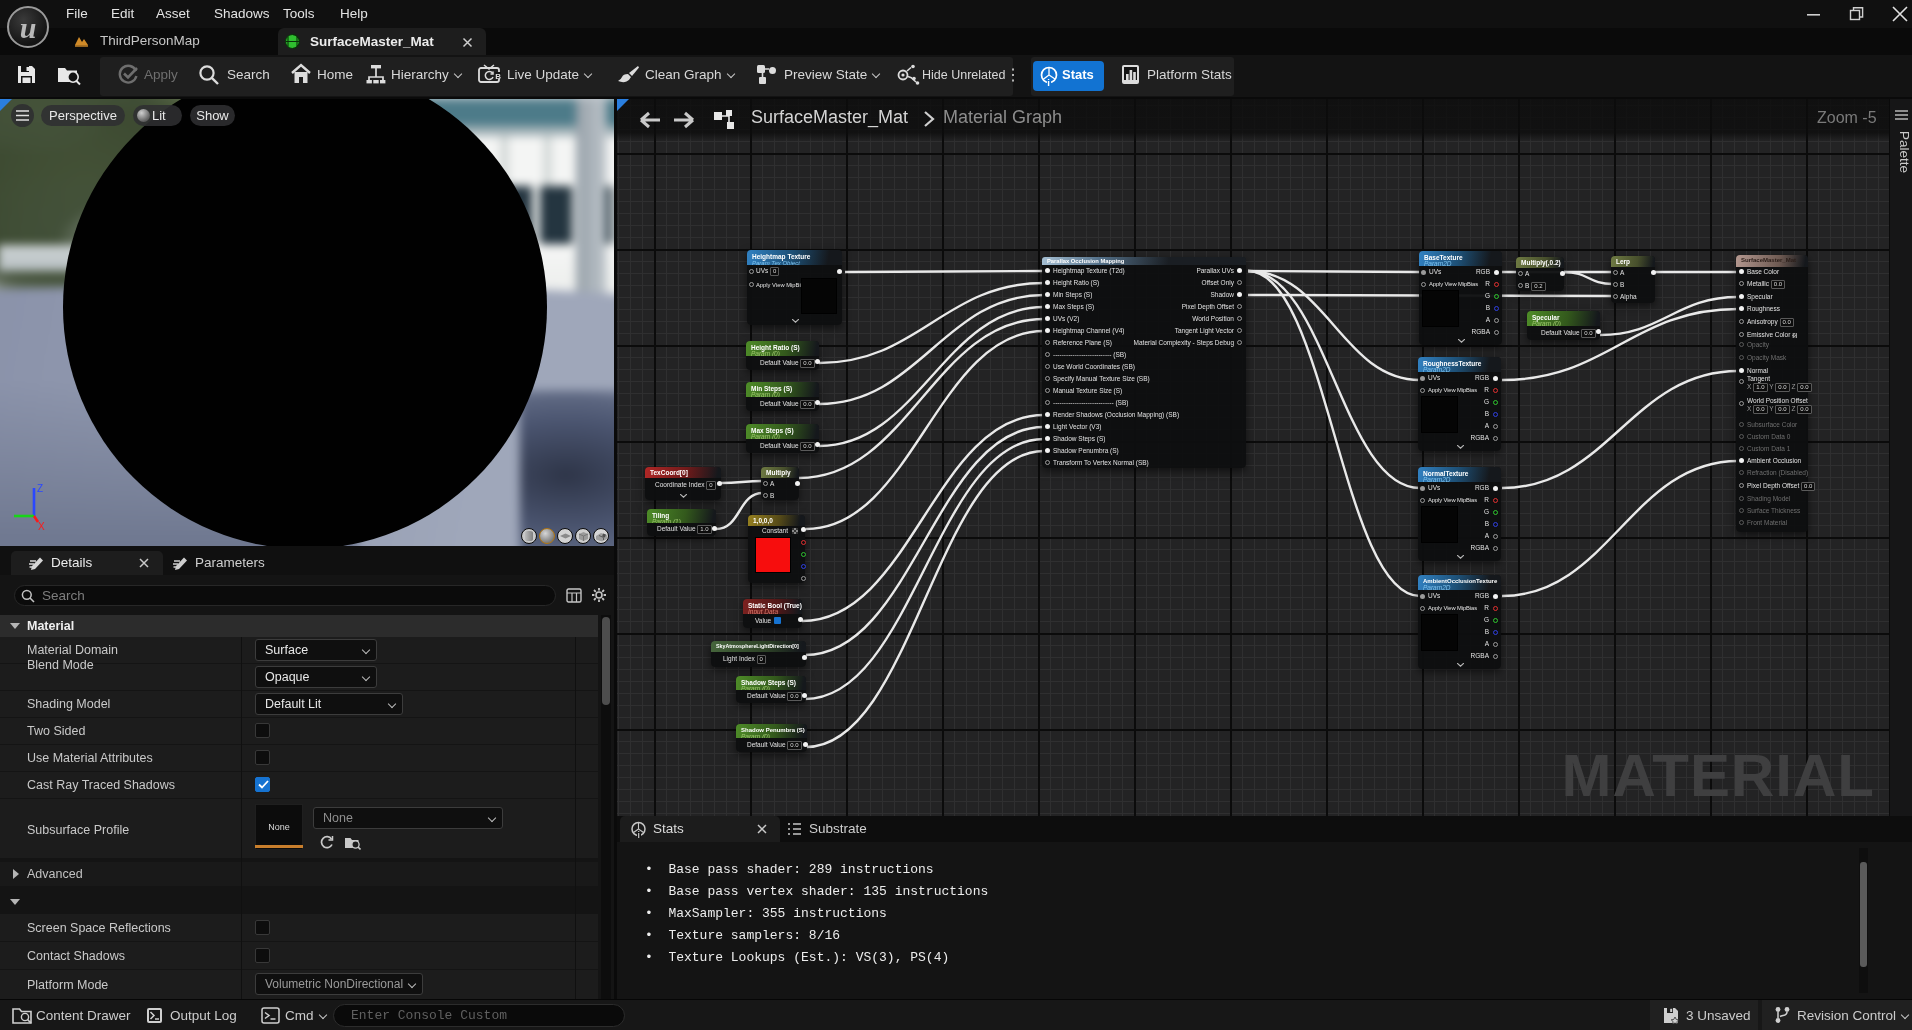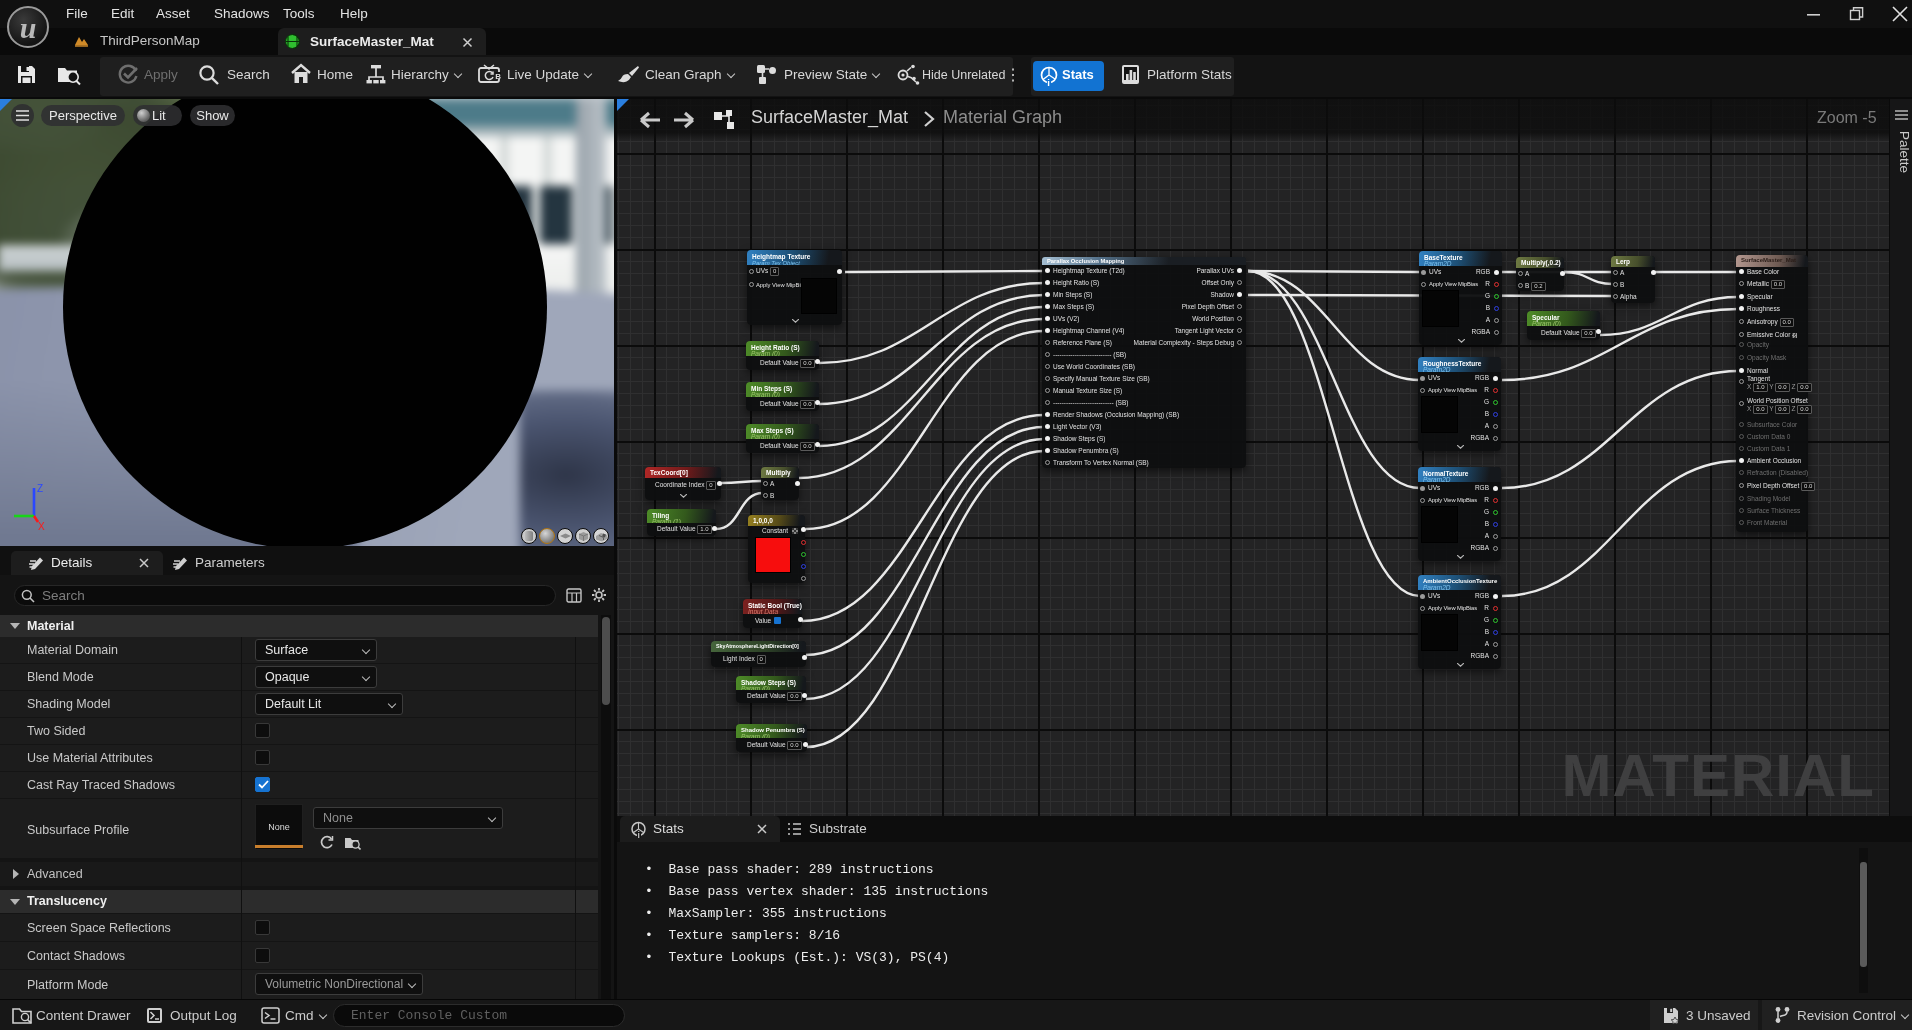--- a/index.html
+++ b/index.html
@@ -328,21 +328,21 @@
       </g>
     </svg>
 
   <div class="cathdr" style="top:69px;height:22px;line-height:22px;padding-left:27px">Material</div>
   <div class="tri-d" style="left:10px;top:77px"></div>
 
   <div class="drow" style="top:91px;height:26px"></div>
   <div class="dlabel" style="top:97px">Material Domain</div>
   <div class="dd" style="left:255px;top:93px;width:122px">Surface<span class="da"></span></div>
   <div class="drow" style="top:118px;height:26px"></div>
-  <div class="dlabel" style="top:124px">Blend Mode</div>
+  <div class="dlabel" style="top:112px">Blend Mode</div>
   <div class="dd" style="left:255px;top:120px;width:122px">Opaque<span class="da"></span></div>
   <div class="drow" style="top:145px;height:26px"></div>
   <div class="dlabel" style="top:151px">Shading Model</div>
   <div class="dd" style="left:255px;top:147px;width:148px">Default Lit<span class="da"></span></div>
   <div class="drow" style="top:172px;height:26px"></div>
   <div class="dlabel" style="top:178px">Two Sided</div>
   <div class="cb" style="top:177px"></div>
   <div class="drow" style="top:199px;height:26px"></div>
   <div class="dlabel" style="top:205px">Use Material Attributes</div>
   <div class="cb" style="top:204px"></div>
@@ -365,21 +365,20 @@
   <svg class="abs" style="left:344px;top:289px" width="17" height="15">
       <path d="M1 3 H6.5 L8 5 H14.5 V13 H1 Z" fill="#c9c9c9"></path>
       <circle cx="11.5" cy="9.5" r="3.6" fill="#1c1c1c" stroke="#c9c9c9" stroke-width="1.3"></circle>
       <path d="M14 12 L16.5 14.5" stroke="#c9c9c9" stroke-width="1.6"></path>
     </svg>
 
   <div class="drow" style="top:316px;height:24px;background:#191919"></div>
   <div class="tri-r" style="left:13px;top:323px"></div>
   <div class="dlabel" style="top:321px;color:#c2c2c2">Advanced</div>
 
-  <div class="cathdr" style="top:344px;height:23px;line-height:23px;padding-left:27px">Translucency</div>
   <div class="tri-d" style="left:10px;top:353px"></div>
   <div class="drow" style="top:368px;height:27px"></div>
   <div class="dlabel" style="top:375px">Screen Space Reflections</div>
   <div class="cb" style="top:374px"></div>
   <div class="drow" style="top:396px;height:27px"></div>
   <div class="dlabel" style="top:403px">Contact Shadows</div>
   <div class="cb" style="top:402px"></div>
   <div class="drow" style="top:424px;height:29px"></div>
   <div class="dlabel" style="top:432px">Platform Mode</div>
   <div class="dd" style="left:255px;top:427px;width:168px;color:#9a9a9a;font-size:12px">Volumetric NonDirectional<span class="da"></span></div>

